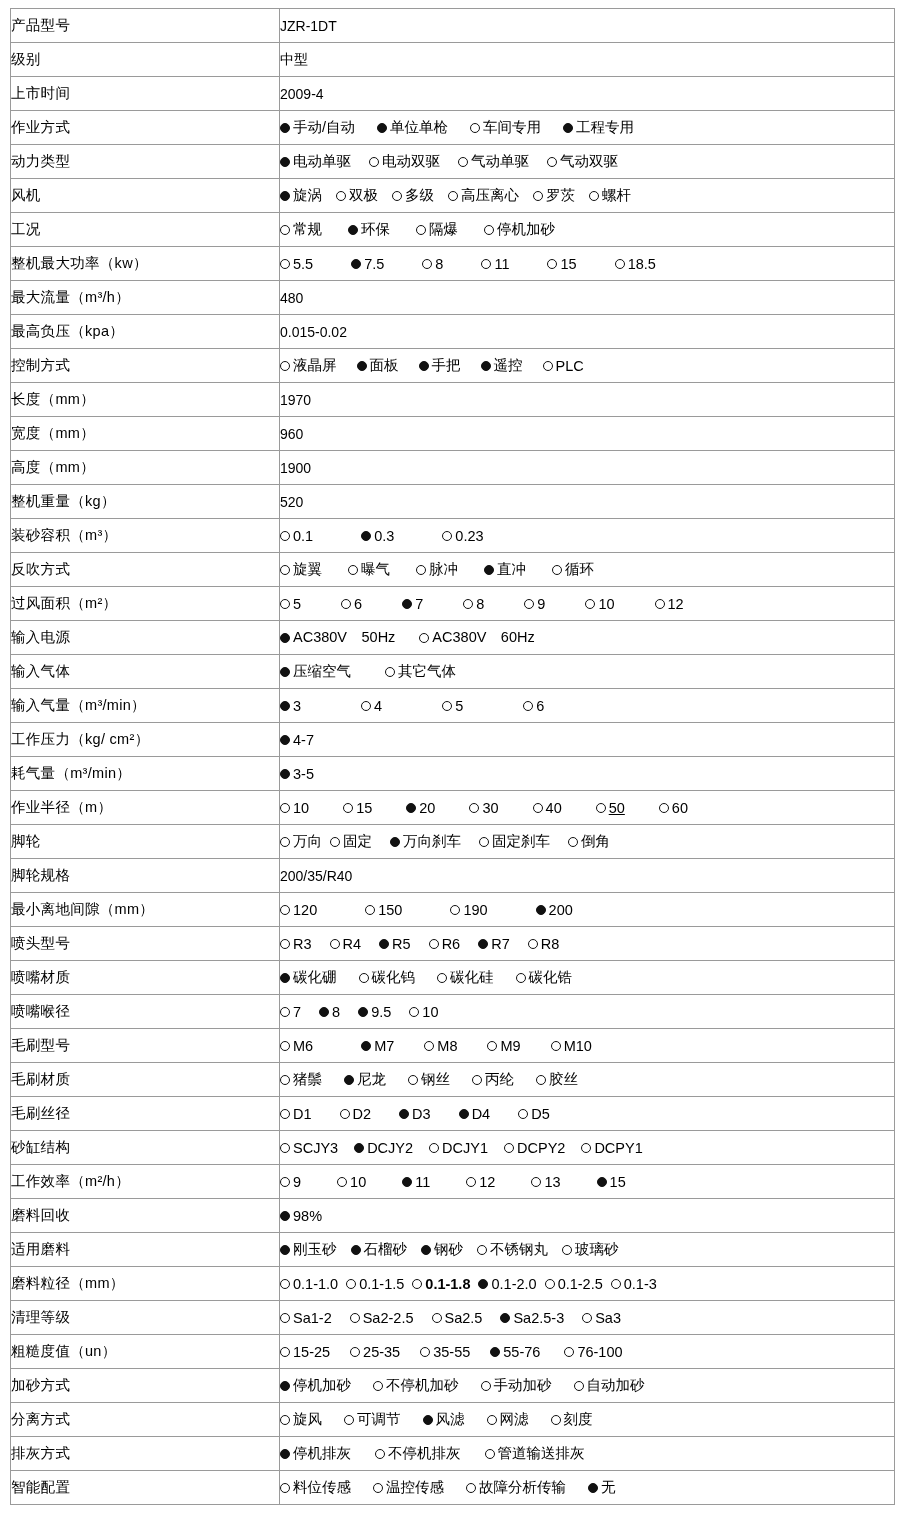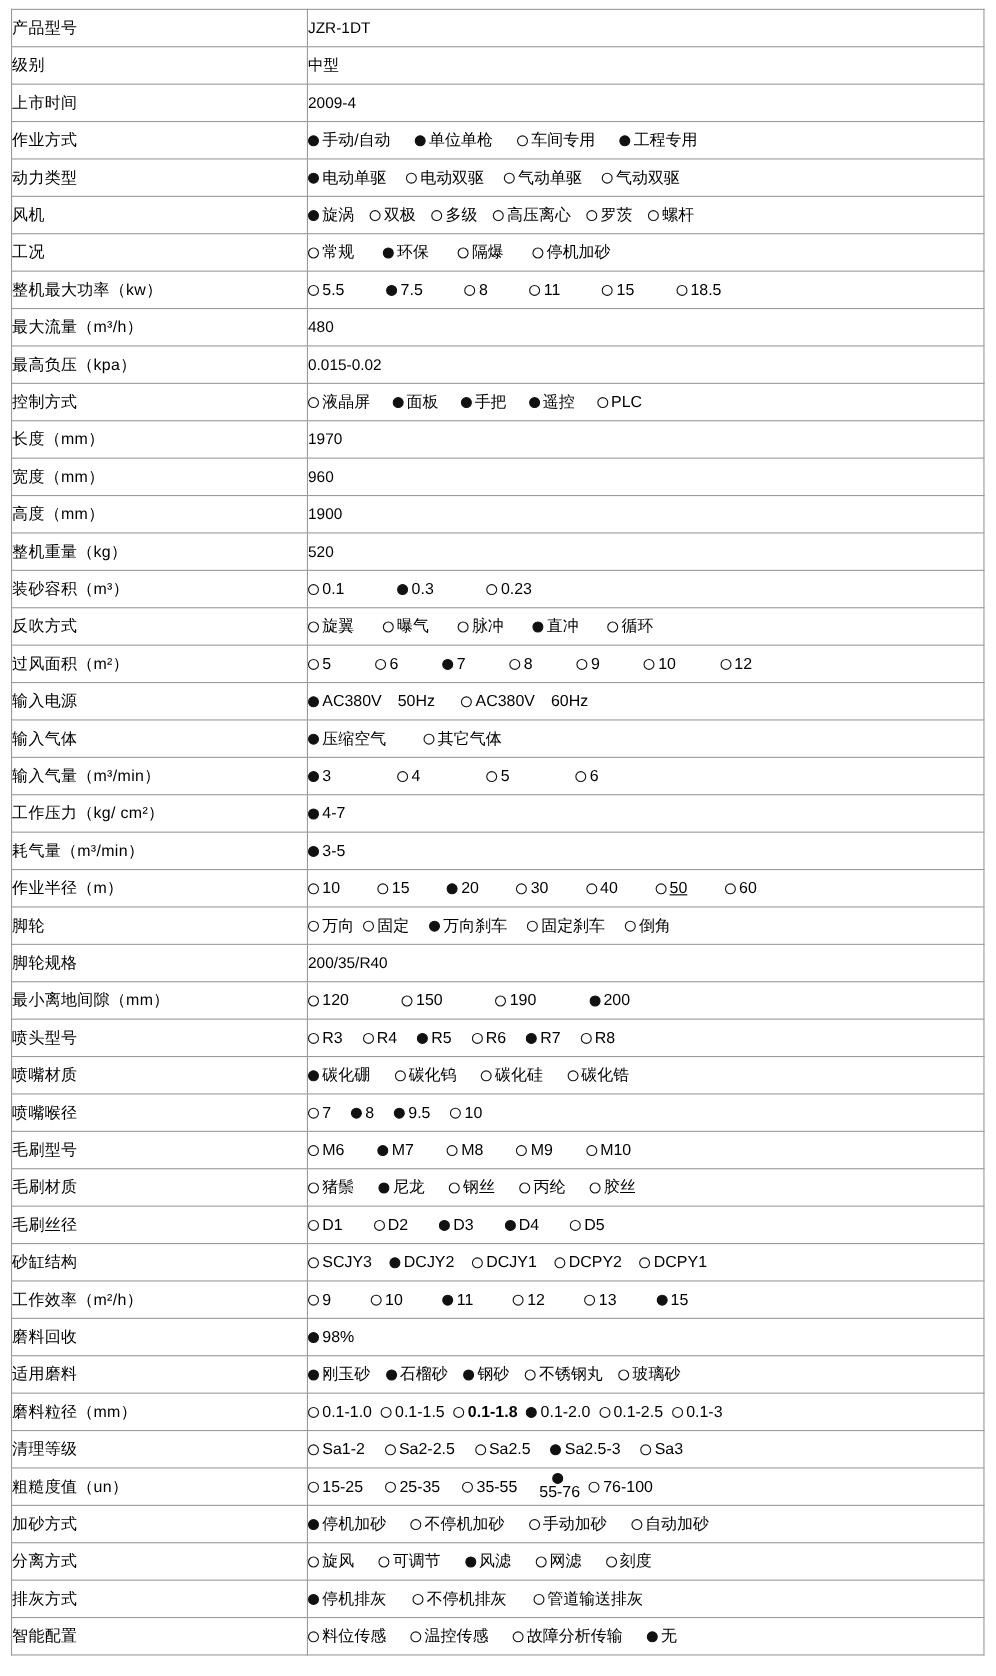--- a/index.html
+++ b/index.html
@@ -581,34 +581,34 @@
               <span class="bullet"></span>
               <span>10</span>
             </span>
           </div>
         </td>
       </tr>
       <tr>
         <td class="label-cell">毛刷型号</td>
         <td class="value-cell">
           <div class="opts">
+            <span class="opt" style="margin-right: 48px;">
+              <span class="bullet"></span>
+              <span>M6</span>
+            </span>
             <span class="opt" style="margin-right: 30px;">
-              <span class="bullet"></span>
-              <span>M6</span>
+              <span class="bullet filled"></span>
+              <span>M7</span>
             </span>
             <span class="opt" style="margin-right: 30px;">
-              <span class="bullet filled"></span>
-              <span>M7</span>
+              <span class="bullet"></span>
+              <span>M8</span>
             </span>
             <span class="opt" style="margin-right: 30px;">
               <span class="bullet"></span>
-              <span>M8</span>
-            </span>
-            <span class="opt" style="margin-right: 30px;">
-              <span class="bullet"></span>
               <span>M9</span>
             </span>
             <span class="opt">
               <span class="bullet"></span>
               <span>M10</span>
             </span>
           </div>
         </td>
       </tr>
       <tr>
@@ -828,21 +828,21 @@
               <span>15-25</span>
             </span>
             <span class="opt" style="margin-right: 20px;">
               <span class="bullet"></span>
               <span>25-35</span>
             </span>
             <span class="opt" style="margin-right: 20px;">
               <span class="bullet"></span>
               <span>35-55</span>
             </span>
-            <span class="opt" style="margin-right: 8px; flex-direction: column;">
+            <span class="opt" style="margin-right: 24px;">
               <span class="bullet filled"></span>
               <span>55-76</span>
             </span>
             <span class="opt">
               <span class="bullet"></span>
               <span>76-100</span>
             </span>
           </div>
         </td>
       </tr>

